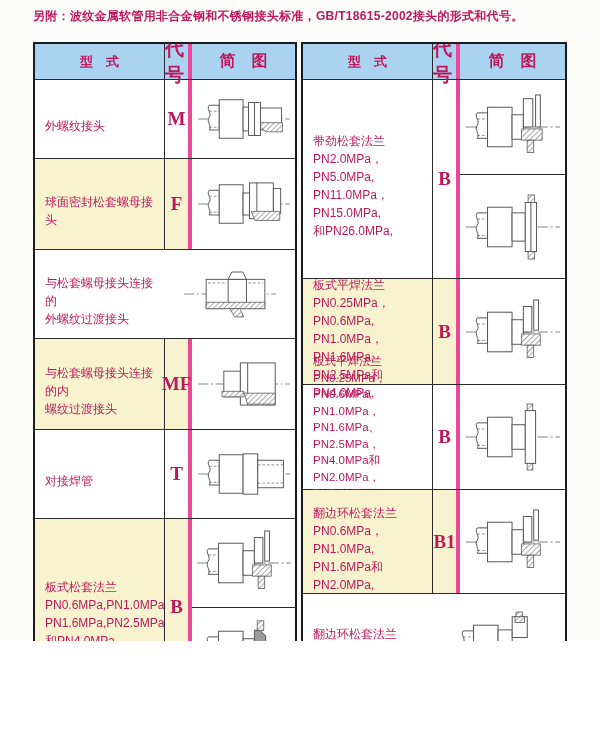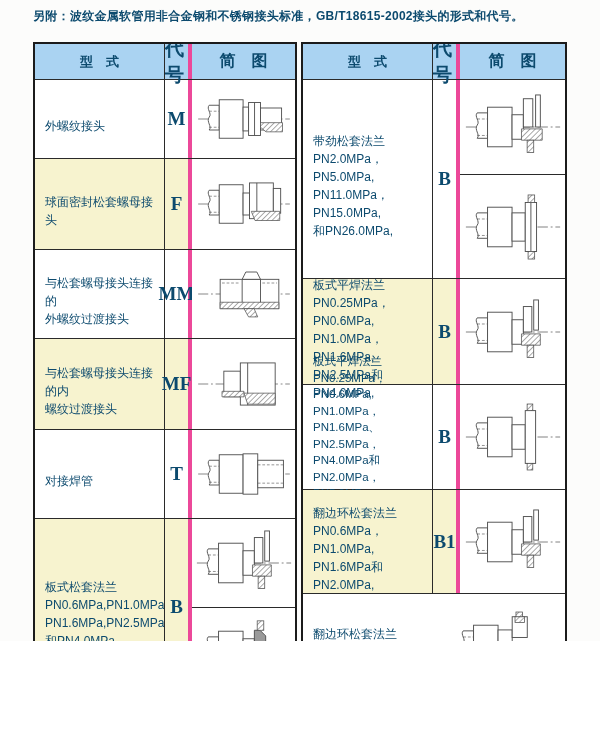--- a/index.html
+++ b/index.html
@@ -1,17 +1,17 @@
 <!DOCTYPE html>
 <html><head>
 <meta charset="utf-8">
 <style>
   html,body{margin:0;padding:0;background:#fff;}
   .page{position:relative;width:600px;height:641px;background:#fcfcfb;overflow:hidden;
-        font-family:"Liberation Sans","DejaVu Sans",sans-serif;color:#0c4a6e;}
+        font-family:"Liberation Sans","DejaVu Sans",sans-serif;color:#be185d;}
   .title{position:absolute;left:33px;top:8px;font-size:12px;font-weight:bold;letter-spacing:.3px;white-space:nowrap;}
   .tbl{position:absolute;top:42px;border:2px solid #1b1b1b;box-sizing:border-box;background:#fff;overflow:hidden;}
   .tbl-left{left:33px;width:264px;height:655px;}
   .tbl-right{left:301px;width:266px;height:655px;}
   .row{display:flex;box-sizing:border-box;border-bottom:1px solid #2a2a2a;background:#fff;}
   .row:last-child{border-bottom:none;}
   .ct{width:129px;box-sizing:border-box;display:flex;align-items:center;padding:16px 4px 2px 10px;}
   .ct .tx{font-size:12px;line-height:18px;white-space:pre-line;}
   .tight .ct .tx{line-height:16.5px;font-size:11.5px;}
   .cc{width:28px;box-sizing:border-box;border-left:1px solid #2a2a2a;border-right:4px solid #ec4899;
@@ -94,21 +94,20 @@
               <path class="h" d="M60 44 h31 v10 h-27 z"></path>
             </svg>
           </div>
         </div>
     </div>
     <div class="row" style="height:89px">
       <div class="ct">
           <div class="tx">与松套螺母接头连接的
 外螺纹过渡接头</div>
         </div>
-      <div class="cc">MM</div>
       <div class="cd">
           <div class="sub">
             <svg class="dg" width="98" height="66" viewBox="0 0 104 72">
               <path class="cl" d="M2 36 H102"></path>
               <rect class="w" x="26" y="20" width="64" height="32"></rect>
               <path class="w" d="M50 20 L54 12 H66 L70 20 Z"></path>
               <line class="s" x1="50" y1="20" x2="50" y2="52"></line>
               <line class="s" x1="70" y1="20" x2="70" y2="52"></line>
               <path class="d" d="M28 24 h20 M72 24 h16"></path>
               <path class="h" d="M26 45 H90 V52 H26 Z"></path>

